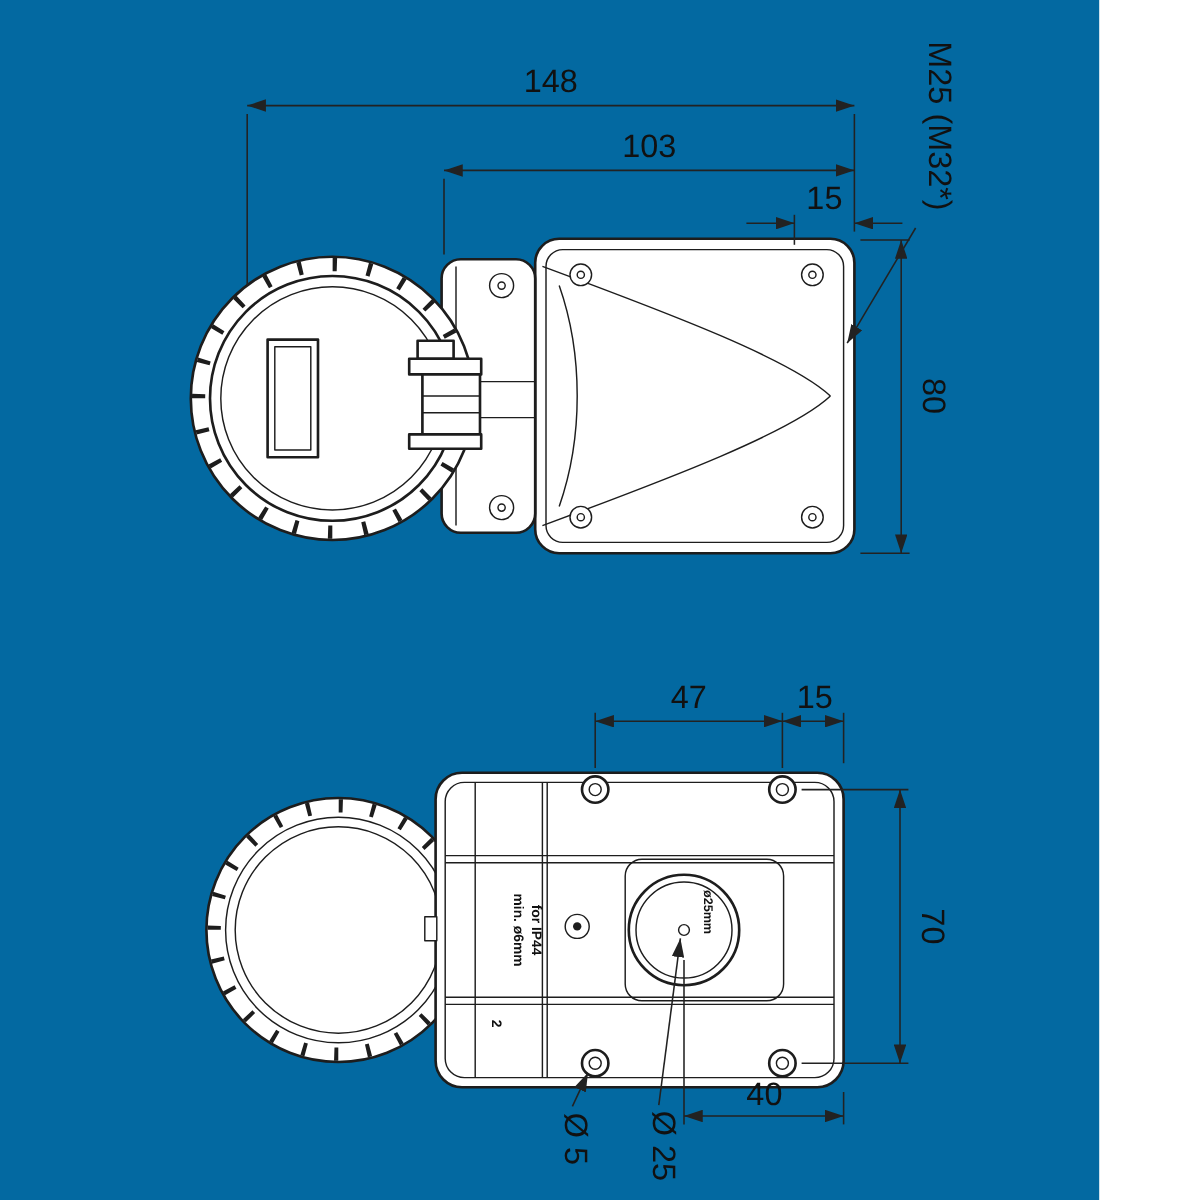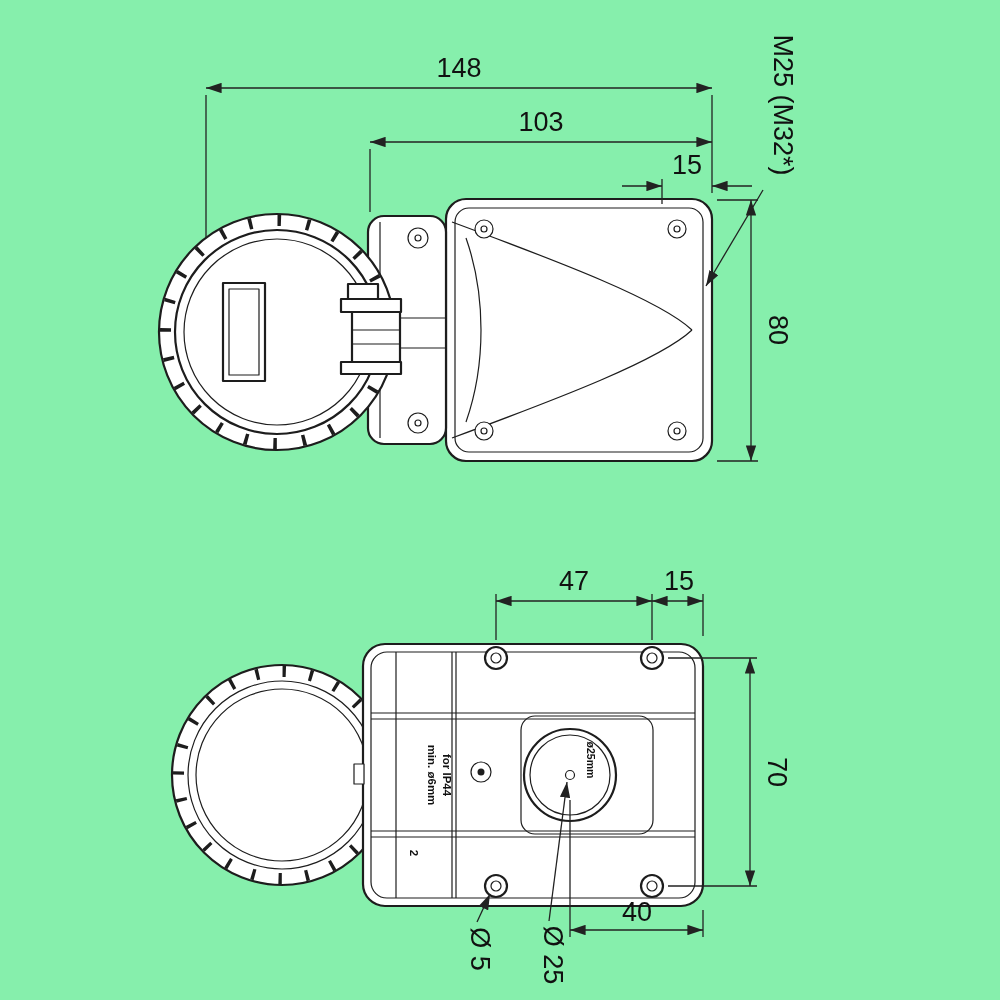--- a/index.html
+++ b/index.html
@@ -1,16 +1,16 @@
 <!DOCTYPE html>
 <html><head>
 <meta charset="utf-8">
 <style>
   html,body{margin:0;padding:0;background:#fff;}
-  .canvas{position:relative;width:1000px;height:1000px;background:#86efac;overflow:hidden;}
+  .canvas{position:relative;width:916px;height:1000px;background:#0369a1;overflow:hidden;}
   svg{display:block;}
   .obj{fill:none;stroke:#1d1d1d;stroke-width:2.2;stroke-linejoin:round;stroke-linecap:round;}
   .thin{fill:none;stroke:#1d1d1d;stroke-width:1.2;stroke-linejoin:round;}
   .f{fill:#fff;}
   .knurlA{fill:none;stroke:#1d1d1d;stroke-width:11;stroke-dasharray:3.6 25.59;}
   .knurlB{fill:none;stroke:#1d1d1d;stroke-width:11;stroke-dasharray:3.4 23.7;}
   .dim{fill:none;stroke:#222;stroke-width:1.3;}
   .dot{fill:#1d1d1d;stroke:none;}
   text{font-family:"Liberation Sans","DejaVu Sans",sans-serif;fill:#111;}
   .dtext{font-size:27px;}

